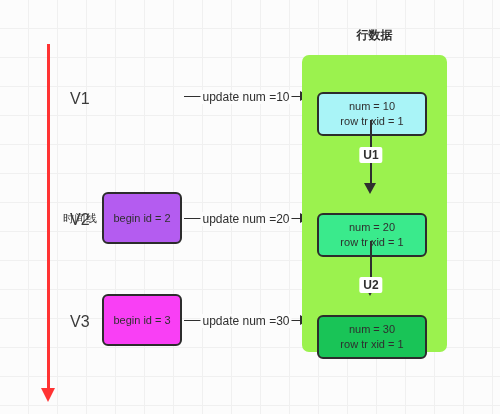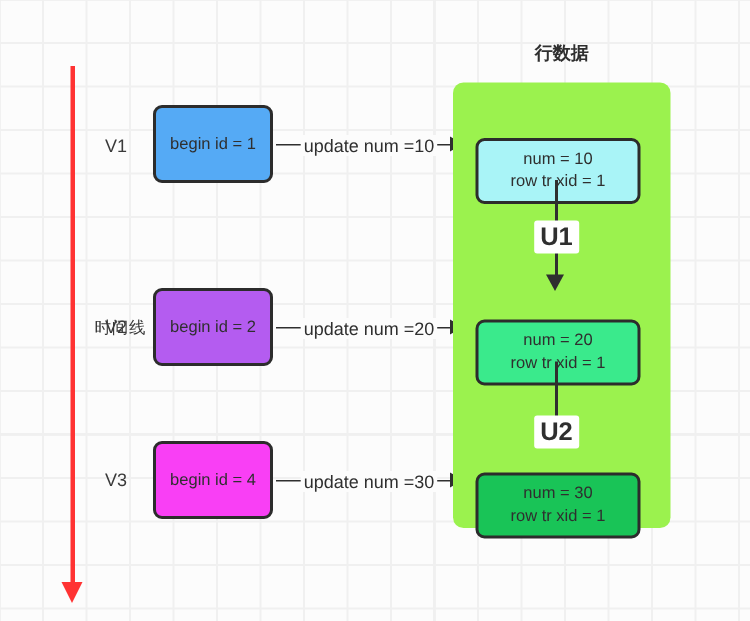--- a/index.html
+++ b/index.html
@@ -46,21 +46,21 @@
     left:19px;top:211px;
     font-size:11px;color:#3a3a3a;
     letter-spacing:0.5px;
     white-space:nowrap;
     padding-left:44px;
   }
 
   
   .vlabel{
     position:absolute;
-    font-size:12px;color:#3a3a3a;
+    font-size:16px;color:#3a3a3a;
     white-space:nowrap;
   }
   .vlabel.v1{left:70px;top:90px;}
   .vlabel.v2{left:70px;top:211px;}
   .vlabel.v3{left:70px;top:313px;}
 
   
   .txbox{
     position:absolute;
     left:102px;
@@ -165,44 +165,43 @@
     border-right:6px solid transparent;
     border-top:11px solid #2f2f2f;
   }
   .uhead.u1{top:183px;}
   .uhead.u2{top:285px;}
   .ulabel{
     position:absolute;
     background:#ffffff;
     border-radius:2px;
     padding:1px 4px;
-    font-size:17px;font-weight:bold;color:#2f2f2f;
+    font-size:12px;font-weight:bold;color:#2f2f2f;
     transform:translateX(-50%);
     left:371px;
     white-space:nowrap;
   }
   .ulabel.u1{top:147px;}
   .ulabel.u2{top:257px;margin-top:20px;}
 </style>
 </head>
 <body>
 
 <div id="canvas">
 
   <div class="timeline-line"></div>
   <div class="timeline-head"></div>
   <div class="timeline-label">时间线</div>
 
   <div class="vlabel v1">V1</div>
   <div class="vlabel v2">V2</div>
   <div class="vlabel v3">V3</div>
 
-  <div class="txbox t1">begin id = 1</div>
   <div class="txbox t2">begin id = 2</div>
-  <div class="txbox t3">begin id = 4</div>
+  <div class="txbox t3">begin id = 3</div>
 
   <div class="edge e1"></div>
   <div class="edge-head e1"></div>
   <div class="edge-label e1">update num =10</div>
 
   <div class="edge e2"></div>
   <div class="edge-head e2"></div>
   <div class="edge-label e2">update num =20</div>
 
   <div class="edge e3"></div>

